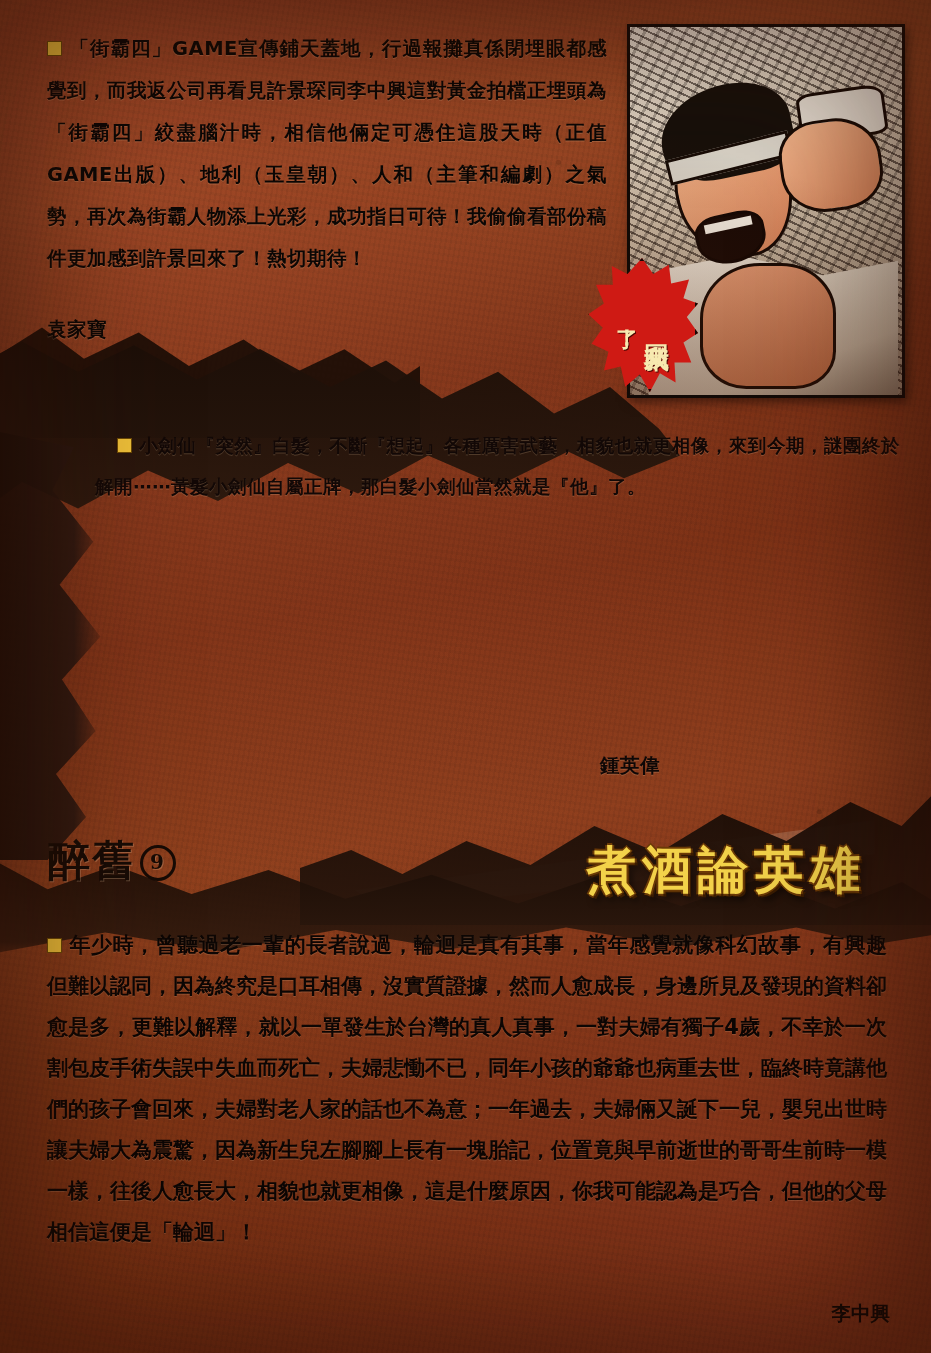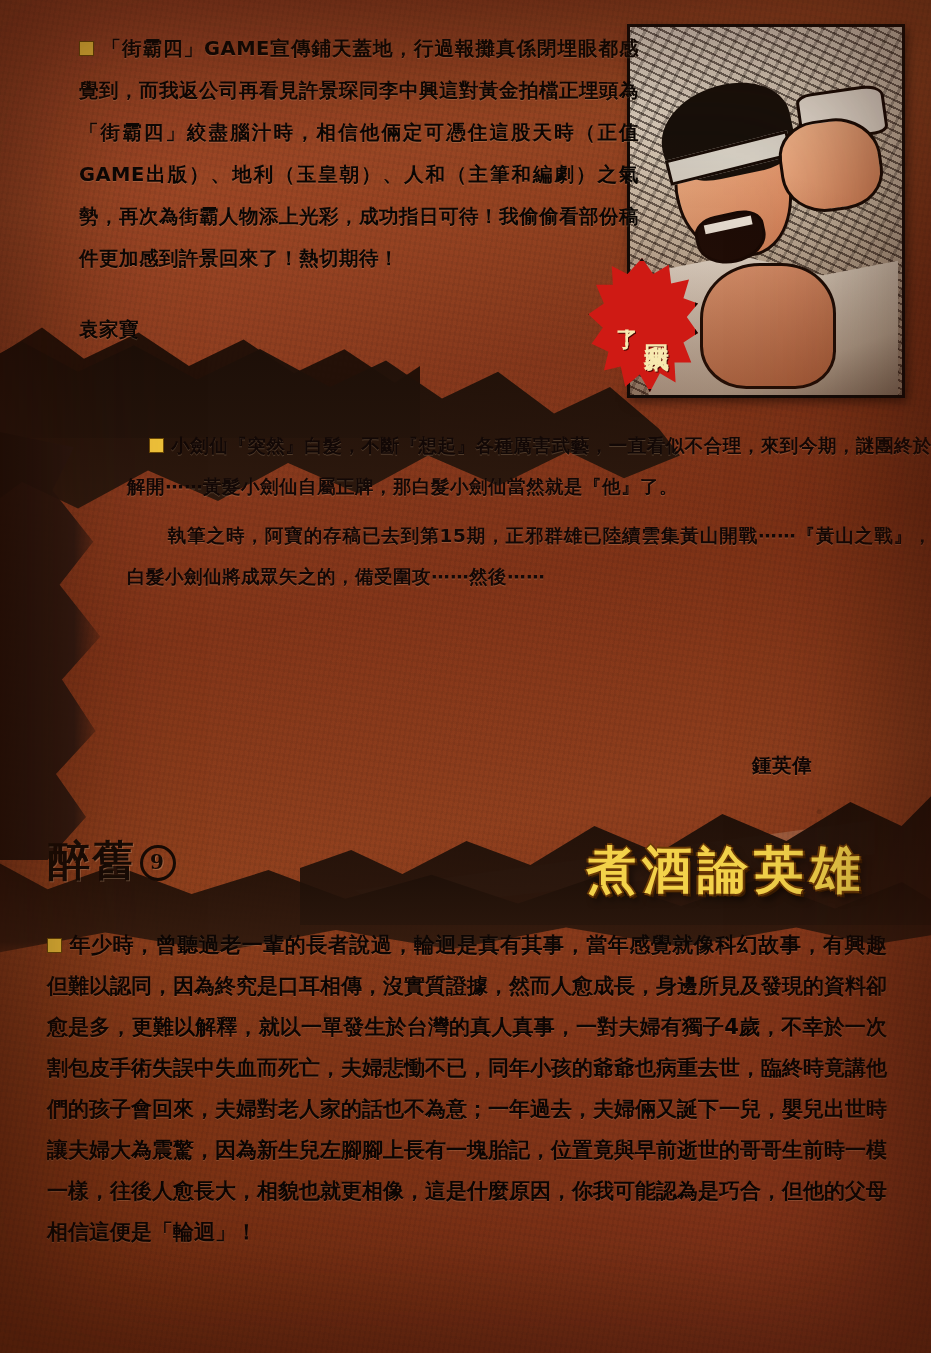--- a/index.html
+++ b/index.html
@@ -91,21 +91,20 @@
     filter: blur(1px);
   }
 
   
   .blk {
     position: absolute;
     color: #0b0705;
     font-weight: 700;
     letter-spacing: .5px;
     text-shadow: 0 1px 0 rgba(255,220,180,.18);
-    margin-left: 32px;
   }
   .blk p { margin: 0 0 8px 0; }
   .sq {
     display: inline-block;
     width: 13px; height: 13px;
     background: #f0c23a;
     border: 1px solid #6c4a06;
     margin-right: 7px;
     vertical-align: -1px;
   }
@@ -124,21 +123,21 @@
   #mid-block {
     left: 95px; top: 425px; width: 805px;
     font-size: 18.5px; line-height: 41px;
     color: #120806;
     text-align: justify;
   }
   #mid-block .indent1 { text-indent: 2.2em; }
   #mid-block .indent2 { text-indent: 1.2em; }
   #mid-sign {
     left: 600px; top: 752px; width: 300px;
-    text-align: center;
+    text-align: left;
     font-size: 19.5px;
     color: #0e0706;
   }
 
   
   #title-right {
     position: absolute;
     left: 586px; top: 837px;
     font-family: Liberation Mono, monospace;
     font-size: 50px;
@@ -359,28 +358,28 @@
       <span class="col small">了！</span>
     </div>
   </div>
 
   <div class="blk" id="intro-block">
     <p><span class="sq"></span><span>「街霸四」GAME宣傳鋪天蓋地，行過報攤真係閉埋眼都感覺到，而我返公司再看見許景琛同李中興這對黃金拍檔正埋頭為「街霸四」絞盡腦汁時，相信他倆定可憑住這股天時（正值GAME出版）、地利（玉皇朝）、人和（主筆和編劇）之氣勢，再次為街霸人物添上光彩，成功指日可待！我偷偷看部份稿件更加感到許景回來了！熱切期待！</span></p>
   </div>
   <div class="blk" id="intro-sign">袁家寶</div>
 
   <div class="blk" id="mid-block">
-    <p class="indent2"><span class="sq"></span><span>小劍仙『突然』白髮，不斷『想起』各種厲害武藝，一直看似不合理，來到今期，謎團終於解開⋯⋯黃髮小劍仙自屬正牌，那白髮小劍仙當然就是『他』了。</span></p>
-    <p class="indent1">執筆之時，阿寶的存稿已去到第15期，正邪群雄已陸續雲集黃山開戰⋯⋯『黃山之戰』，白髮小劍仙將成眾矢之的，備受圍攻⋯⋯然後⋯⋯</p>
+    <p class="indent2"><span class="sq"></span><span>小劍仙『突然』白髮，不斷『想起』各種厲害武藝，相貌也就更相像，來到今期，謎團終於解開⋯⋯黃髮小劍仙自屬正牌，那白髮小劍仙當然就是『他』了。</span></p>
   </div>
   <div class="blk" id="mid-sign">鍾英偉</div>
 
   <div id="title-left">
     <span>醉舊</span><span class="num">9</span>
   </div>
   <div id="title-right">煮酒論英雄</div>
 
   <div id="essay">
     <span class="sq"></span><span>年少時，曾聽過老一輩的長者說過，輪迴是真有其事，當年感覺就像科幻故事，有興趣但難以認同，因為終究是口耳相傳，沒實質證據，然而人愈成長，身邊所見及發現的資料卻愈是多，更難以解釋，就以一單發生於台灣的真人真事，一對夫婦有獨子4歲，不幸於一次割包皮手術失誤中失血而死亡，夫婦悲慟不已，同年小孩的爺爺也病重去世，臨終時竟講他們的孩子會回來，夫婦對老人家的話也不為意；一年過去，夫婦倆又誕下一兒，嬰兒出世時讓夫婦大為震驚，因為新生兒左腳腳上長有一塊胎記，位置竟與早前逝世的哥哥生前時一模一樣，往後人愈長大，相貌也就更相像，這是什麼原因，你我可能認為是巧合，但他的父母相信這便是「輪迴」！</span>
   </div>
+  <div id="essay-sign">李中興</div>
 
   <div class="vignette"></div>
 </div>
 
 </body></html>

